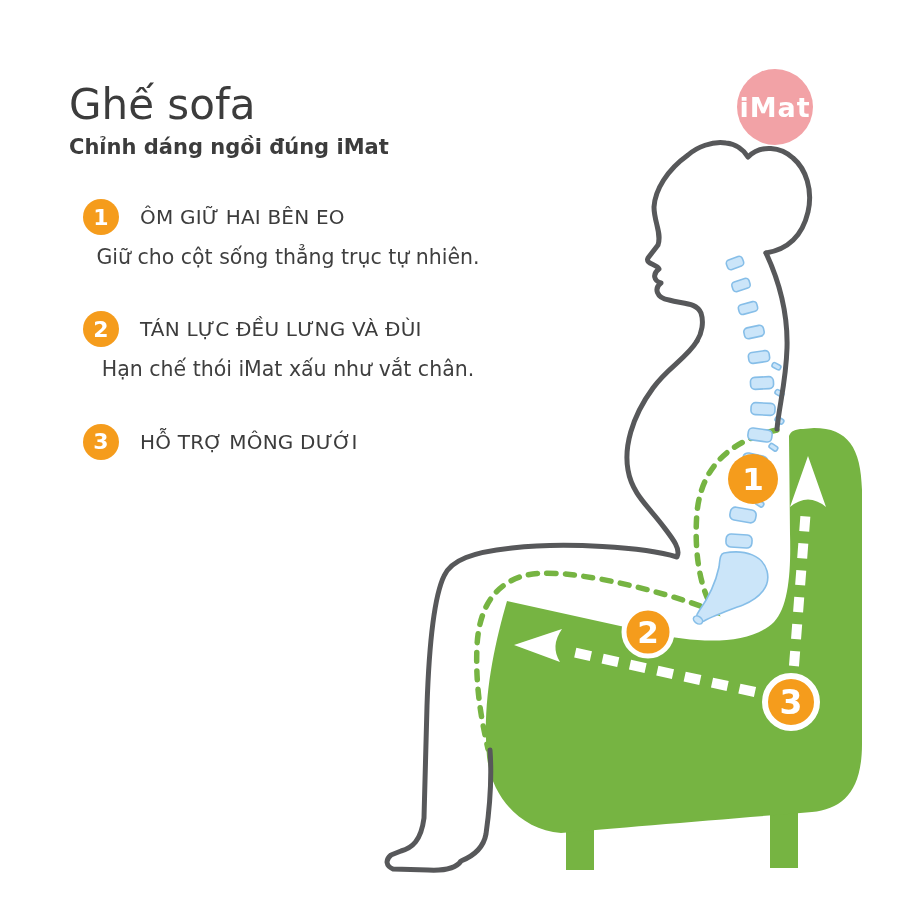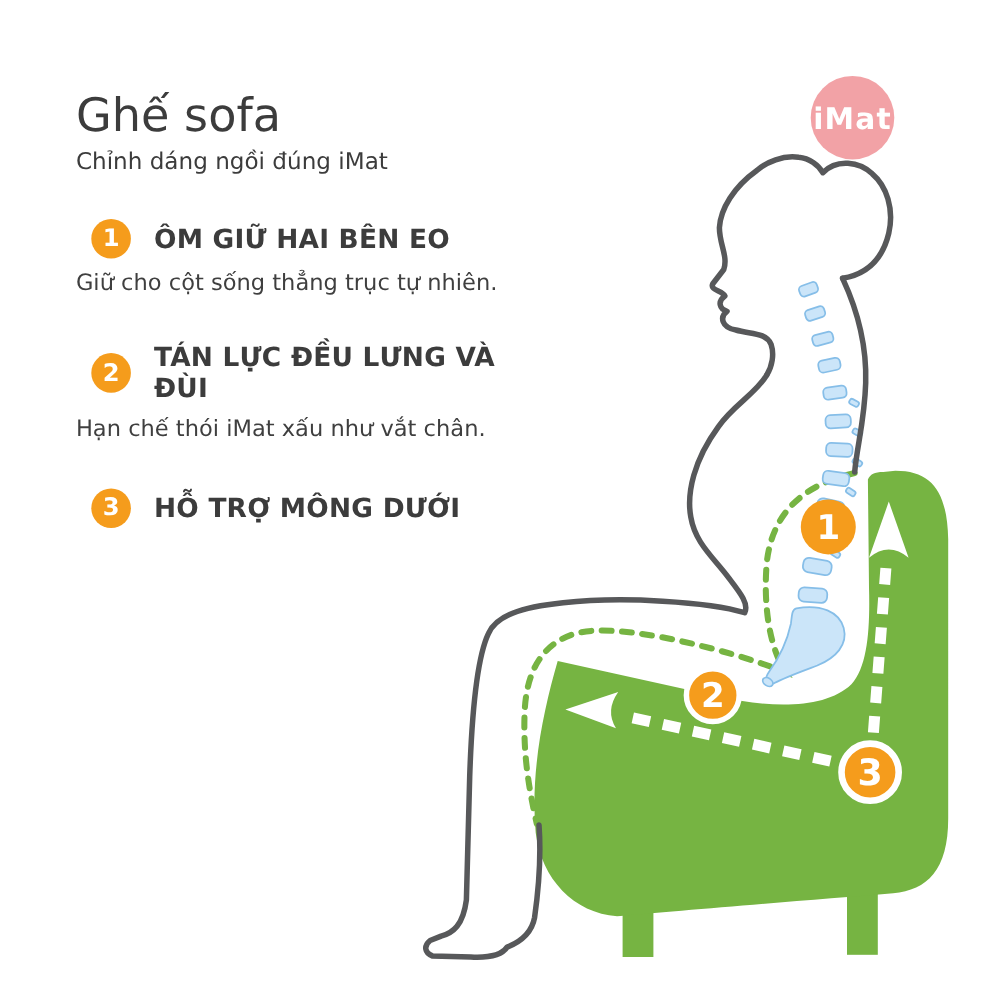--- a/index.html
+++ b/index.html
@@ -14,33 +14,33 @@
   html,body{margin:0;padding:0;}
   body{
     width:900px;height:900px;position:relative;overflow:hidden;
     background:#ffffff;
     font-family:"DejaVu Sans","Liberation Sans",sans-serif;
     color:var(--text-dark);
   }
   .stage-svg{position:absolute;left:0;top:0;width:900px;height:900px;}
   .left-col{position:absolute;left:69px;top:56px;width:438px;margin-top:27px;}
   .title{font-size:42px;line-height:1.05;font-weight:400;letter-spacing:0;color:var(--text-dark);}
-  .subtitle{font-size:21px;font-weight:400;margin-top:8px;color:var(--text-dark);}
+  .subtitle{font-size:21px;font-weight:700;margin-top:8px;color:var(--text-dark);}
   .item{margin-top:40px;}
   .item:first-of-type{margin-top:52px;}
   .item-row{display:flex;align-items:center;padding-left:14px;}
   .num-circle{
     width:36px;height:36px;border-radius:50%;
     background:var(--accent-orange);
     color:#fff;font-size:22px;font-weight:bold;
     display:flex;align-items:center;justify-content:center;
     flex:0 0 36px;
   }
-  .item-heading{font-size:24px;font-weight:bold;margin-left:21px;letter-spacing:0.2px;}
-  .item-body{font-size:20.5px;line-height:1.33;margin-top:9px;color:#3F3F3F;}
+  .item-heading{font-size:20px;font-weight:normal;margin-left:21px;letter-spacing:0.2px;}
+  .item-body{font-size:20.5px;line-height:1.33;margin-top:9px;color:#3F3F3F;text-align:center;}
   svg text{font-family:"DejaVu Sans","Liberation Sans",sans-serif;}
 </style>
 </head>
 <body>
 
 <svg class="stage-svg" viewBox="0 0 900 900" aria-hidden="true">
 
   <g>
     <rect x="566" y="820" width="28" height="50" style="fill:var(--sofa-green)"></rect>
     <rect x="770" y="812" width="28" height="56" style="fill:var(--sofa-green)"></rect>

